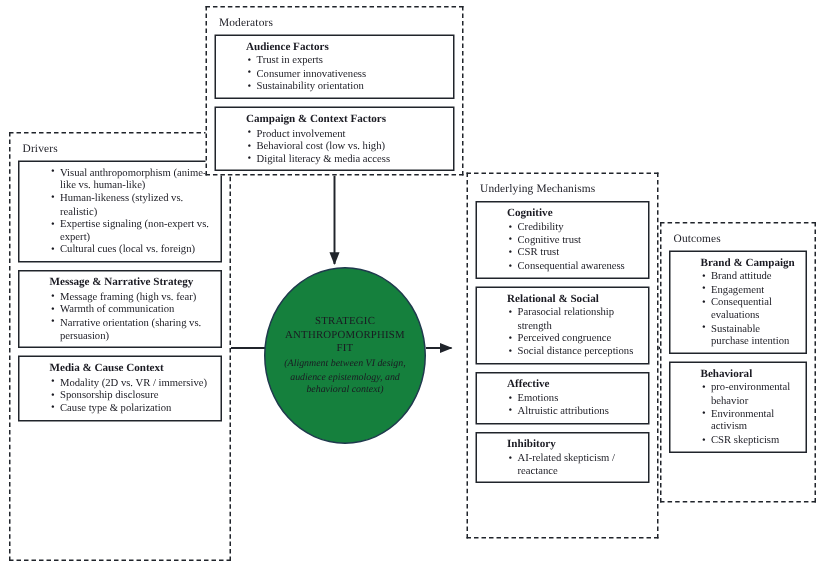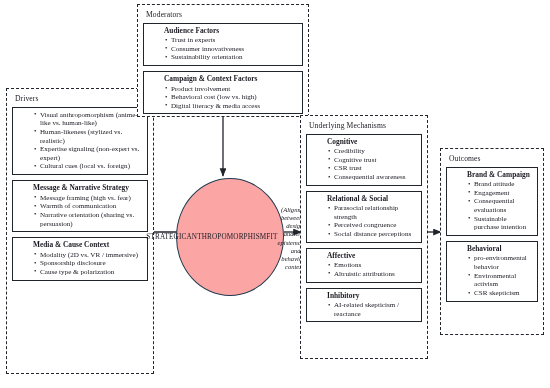--- a/index.html
+++ b/index.html
@@ -70,35 +70,36 @@
     content: "\2022";
     position: absolute;
     left: 1px;
     top: -0.5px;
     font-size: 7px;
   }
 
   
   #drivers-group   { left: 6px;   top: 88px;  width: 148px; height: 286px; }
   #moderators-group{ left: 137px; top: 4px;   width: 172px; height: 113px; }
-  #mechanisms-group{ left: 300px; top: 115px; width: 128px; height: 244px; }
+  #mechanisms-group{ left: 311px; top: 115px; width: 128px; height: 244px; }
   #outcomes-group  { left: 440px; top: 148px; width: 104px; height: 187px; }
 
   
   #center-ellipse {
     position: absolute;
     left: 176px;
     top: 178px;
     width: 108px;
     height: 118px;
     border: 1.3px solid #1f3a4d;
     border-radius: 50%;
     box-sizing: border-box;
-    background: #fca5a5;
+    background: #15803d;
     display: flex;
+    flex-direction: column;
     align-items: center;
     justify-content: center;
     text-align: center;
     padding: 0 7px;
   }
   #center-ellipse .ell-title {
     font-size: 7.2px;
     font-weight: normal;
     line-height: 1.22;
     letter-spacing: .15px;

